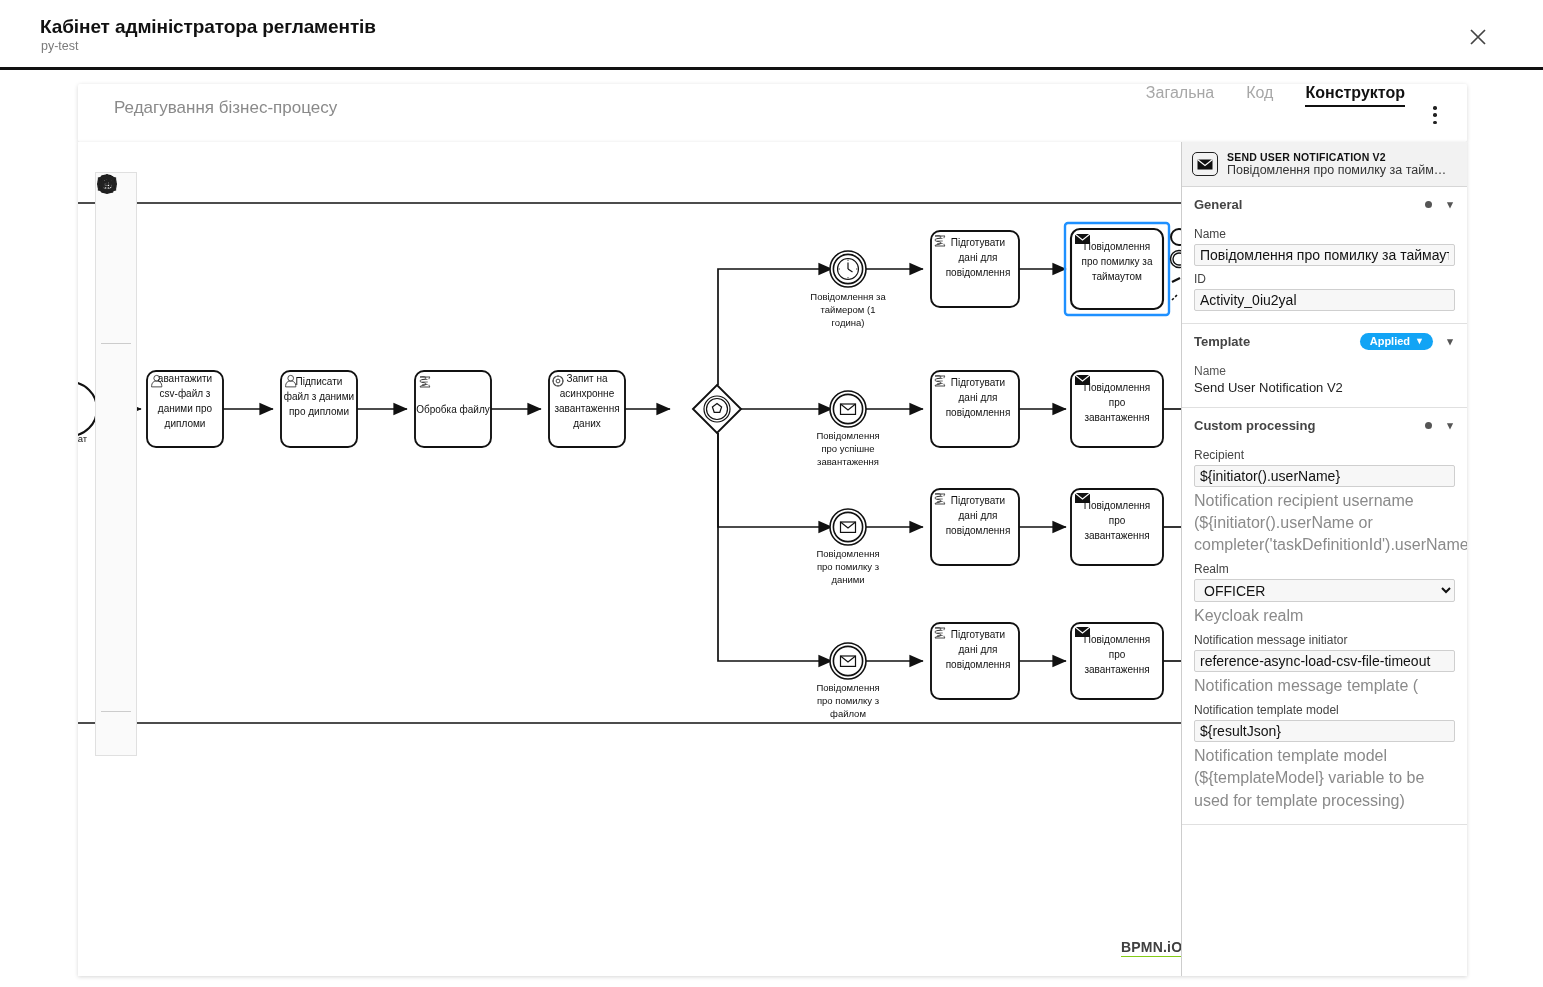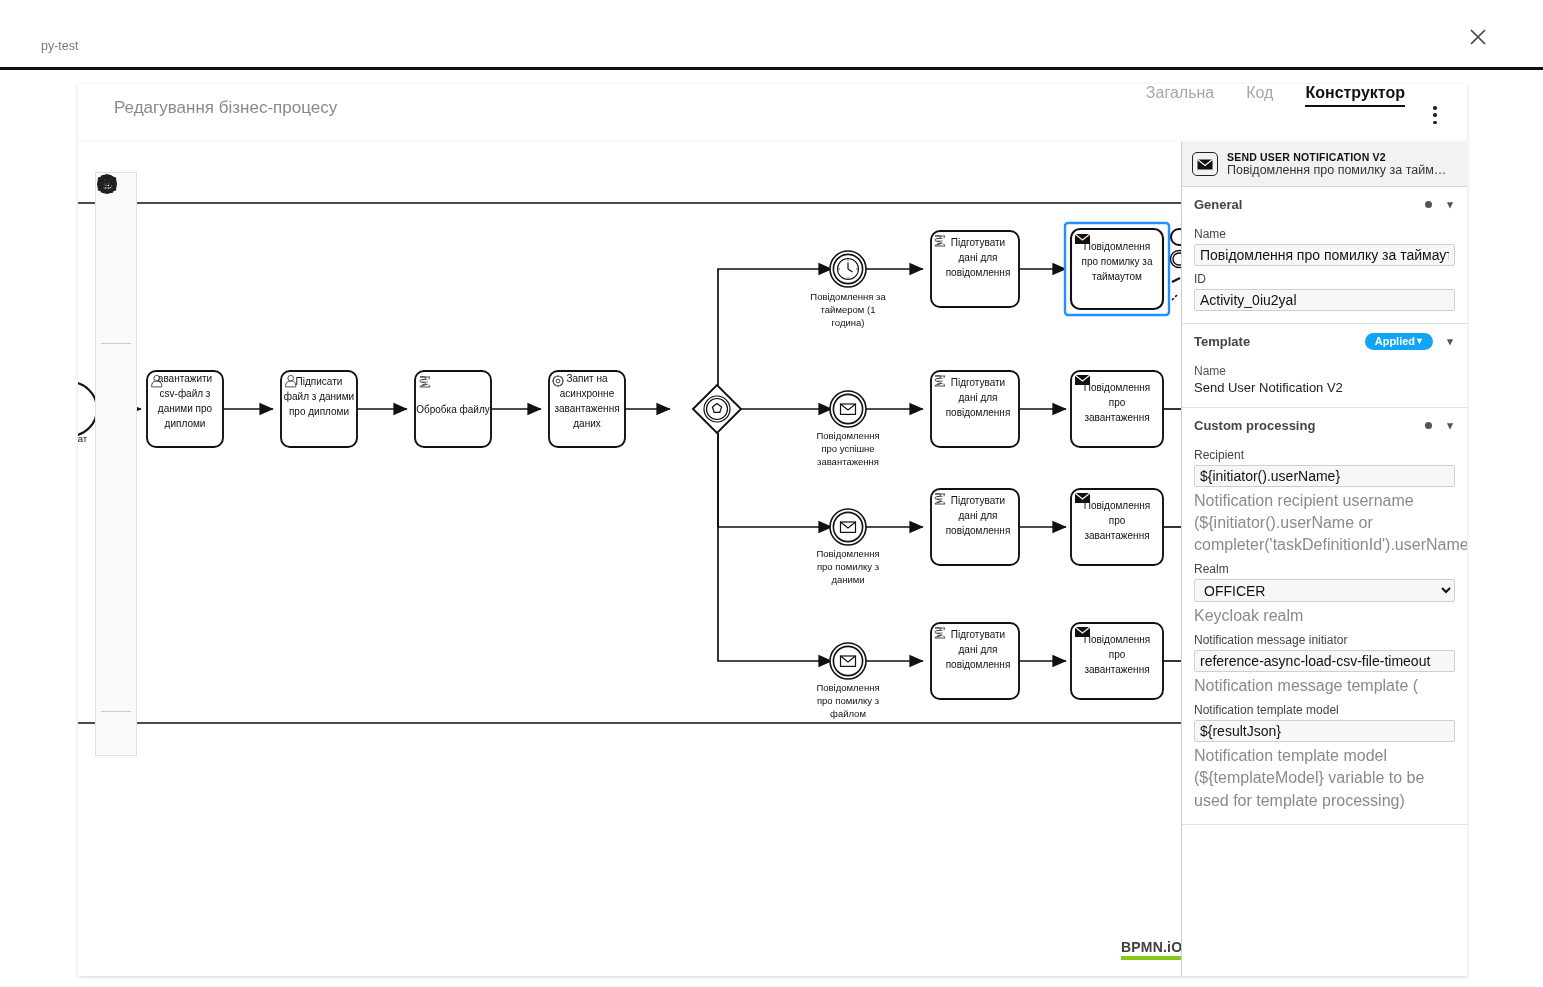--- a/index.html
+++ b/index.html
@@ -90,21 +90,21 @@
     width:40px; height:41px; display:flex; align-items:center; justify-content:center;
     cursor:pointer;
   }
   .pal-sep { width:30px; height:1px; background:#ccc; margin:3px 0; }
 
   
   #bpmnio {
     position:absolute; left:1043px; top:797px;
     font-size:14px; font-weight:bold; color:#404040;
     letter-spacing:0.2px;
-    border-bottom:4px solid #84cc16;
+    border-bottom:1px solid #84cc16;
     padding-bottom:1px;
     z-index:3;
   }
 
   
   #props {
     position:absolute; left:1103px; top:0; width:286px; height:834px;
     background:#fff; border-left:1px solid #cdcdcd;
     font-size:12px; color:#333;
     overflow:hidden;
@@ -125,21 +125,21 @@
   .group-head {
     height:34px; display:flex; align-items:center; cursor:pointer;
     margin:0 -12px; padding:0 12px;font-weight:bold;
   }
   .group-title { font-size:13px; color:#444; flex:1; }
   .dot { width:7px; height:7px; border-radius:50%; background:#555; margin-right:13px; }
   .chev { color:#555; font-size:11px; width:10px; text-align:center; }
   .badge {
     background:#12a4f5; color:#fff; font-size:11px;
     padding:2px 9px 3px 10px; border-radius:10px; margin-right:12px;
-    display:inline-flex; align-items:center; cursor:pointer;
+    display:inline-flex; align-items:center; gap:5px; cursor:pointer;
   }
   .badge .bchev { font-size:9px; }
 
   .fld-label { font-size:12px; color:#444; margin:6px 0 3px; }
   .fld-input {
     width:100%; height:22px; border:1px solid #cfcfcf; background:#f7f7f7;
     font-size:14px; color:#111; padding:0 5px;
     font-family:"Liberation Sans", sans-serif;
     border-radius:2px;
   }
@@ -149,20 +149,21 @@
   .ro-value { font-size:13px; color:#222; margin-top:2px; }
 
   
   .bpmn-label { font-family:"Liberation Sans", sans-serif; font-size:10px; fill:#111; }
   .bpmn-elabel { font-family:"Liberation Sans", sans-serif; font-size:9.5px; fill:#111; }
 </style>
 </head>
 <body>
 
 <div id="appbar">
+  <div id="app-title">Кабінет адміністратора регламентів</div>
   <div id="app-subtitle">py-test</div>
   <div id="close-btn">
     <svg width="26" height="26" viewBox="0 0 26 26">
       <path d="M6 6 L20 20 M20 6 L6 20" stroke="#444" stroke-width="1.7" fill="none"></path>
     </svg>
   </div>
 </div>
 
 <div id="subheader">
   <div id="crumb">Редагування бізнес-процесу</div>

